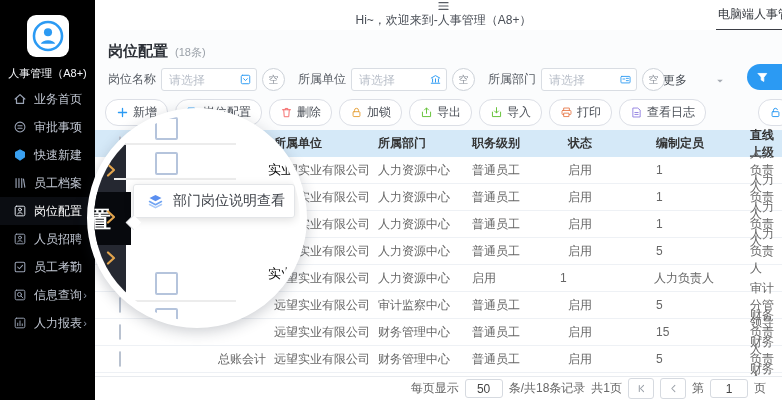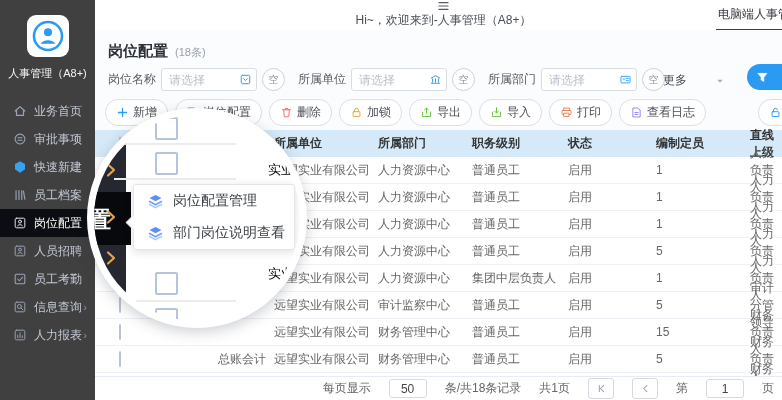--- a/index.html
+++ b/index.html
@@ -2,26 +2,26 @@
 <html><head>
 <meta charset="utf-8">
 <style>
   html,body{margin:0;padding:0;background:#e9eaec;}
   .app{position:relative;width:782px;height:400px;background:#fff;overflow:hidden;
        font-family:"Liberation Sans","DejaVu Sans",sans-serif;font-size:12px;color:#555;}
   svg{display:block}
   .ico{display:inline-flex;align-items:center;justify-content:center}
 
   
-  .sidebar{position:absolute;left:0;top:0;width:95px;height:400px;background:#404040;z-index:5;}
+  .sidebar{position:absolute;left:0;top:0;width:95px;height:400px;background:#000000;z-index:5;}
   .brand{padding-top:15px;text-align:center;}
   .avatar{width:42px;height:42px;margin:0 auto;background:#fff;border-radius:9px;
           display:flex;align-items:center;justify-content:center;}
   .brand-title{color:#f2f4f8;font-size:11px;margin-top:9px;letter-spacing:0;}
-  .menu{margin-top:16px;}
+  .menu{margin-top:4px;}
   .side-item{height:28px;display:flex;align-items:center;padding-left:13px;cursor:pointer;color:#c3c9d5;}
   .side-item .ico{width:14px;height:14px;color:#9aa3b5;margin-right:7px;flex:0 0 14px;}
   .side-item .lbl{font-size:12px;white-space:nowrap;}
   .side-item .arr{margin-left:auto;margin-right:8px;color:#8a93a3;font-size:11px;}
   .side-item.active{background:#0b0d12;color:#fff;}
   .side-item.active .ico{color:#e8ecf4;}
 
   
   .topbar{position:absolute;left:95px;right:0;top:0;height:30px;background:#fff;
           display:flex;align-items:center;border-bottom:1px solid #f1f2f4;flex-direction:column;}
@@ -68,21 +68,21 @@
   .c-name{flex:0 0 125px;text-align:right;}
   .c-unit{flex:0 0 96px;padding-left:8px;}
   .c-dept{flex:0 0 86px;padding-left:8px;}
   .c-level{flex:0 0 88px;padding-left:8px;}
   .c-status{flex:0 0 80px;padding-left:8px;}
   .c-head{flex:0 0 86px;padding-left:8px;}
   .c-lead{flex:1;padding-left:8px;}
 
   
   .pager{position:absolute;left:95px;right:0;bottom:0;height:23px;background:#fff;border-top:1px solid #e8ebef;
-         display:flex;align-items:center;justify-content:flex-end;gap:18px;padding-right:8px;color:#666;z-index:6;}
+         display:flex;align-items:center;justify-content:flex-end;gap:6px;padding-right:16px;color:#666;z-index:6;}
   .pbox{min-width:30px;height:17px;border:1px solid #d6dae0;border-radius:3px;display:flex;align-items:center;
         justify-content:center;color:#444;background:#fff;padding:0 3px;}
   .pnav{width:24px;height:19px;border:1px solid #d6dae0;border-radius:3px;background:#fff;color:#9aa0a8;
         display:flex;align-items:center;justify-content:center;cursor:pointer;}
   .pnav .ico{width:11px;height:11px;}
 
   
   .magnifier{position:absolute;left:87px;top:108px;width:206px;height:206px;border:7px solid #fff;
      border-radius:50%;box-shadow:0 4px 14px rgba(30,40,60,.22);overflow:hidden;background:#fff;z-index:50;}
   .mg-strip{position:absolute;left:0;top:0;width:32px;height:100%;background:#252831;}
@@ -451,21 +451,20 @@
           <span class="c-status">启用</span>
           <span class="c-head">5</span>
           <span class="c-lead">人力负责人</span>
         </div>
 
         <div class="trow">
           <span class="c-check"><span class="cb"></span></span>
           <span class="c-name"></span>
           <span class="c-unit">远望实业有限公司</span>
           <span class="c-dept">人力资源中心</span>
-          <span class="c-level">集团中层负责人</span>
           <span class="c-status">启用</span>
           <span class="c-head">1</span>
           <span class="c-lead">人力负责人</span>
         </div>
 
         <div class="trow">
           <span class="c-check"><span class="cb"></span></span>
           <span class="c-name"></span>
           <span class="c-unit">远望实业有限公司</span>
           <span class="c-dept">审计监察中心</span>
@@ -563,37 +562,27 @@
     <span class="mg-cb" style="top:193px"></span>
     <div>
 
     <span class="mg-frag" style="top: 46px;">实业</span>
         <span class="mg-frag" style="top: 150px;">实业有</span>
         <span class="mg-frag" style="top: 176px;">望实业</span>
       </div>
 
     <div class="mg-pop">
 
+
         <div class="mg-item">
           <span class="ico">
             <svg viewBox="0 0 16 16" width="100%" height="100%" fill="none" stroke="currentColor" stroke-width="1.4" stroke-linecap="round" stroke-linejoin="round">
               <path d="M8 1.8l5.6 3L8 7.8 2.4 4.8z" fill="#5b8ff0" stroke="none"></path>
               <path d="M2.4 8L8 11l5.6-3" stroke="#6fa3f2" stroke-width="1.5"></path>
               <path d="M2.4 10.8L8 13.8l5.6-3" stroke="#a9c9f8" stroke-width="1.5"></path>
             </svg>
           </span>
-          <span>岗位配置管理</span>
-        </div>
-
-        <div class="mg-item">
-          <span class="ico">
-            <svg viewBox="0 0 16 16" width="100%" height="100%" fill="none" stroke="currentColor" stroke-width="1.4" stroke-linecap="round" stroke-linejoin="round">
-              <path d="M8 1.8l5.6 3L8 7.8 2.4 4.8z" fill="#5b8ff0" stroke="none"></path>
-              <path d="M2.4 8L8 11l5.6-3" stroke="#6fa3f2" stroke-width="1.5"></path>
-              <path d="M2.4 10.8L8 13.8l5.6-3" stroke="#a9c9f8" stroke-width="1.5"></path>
-            </svg>
-          </span>
           <span>部门岗位说明查看</span>
         </div>
       </div>
   </div>
 
 </div>
 
 </body></html>

